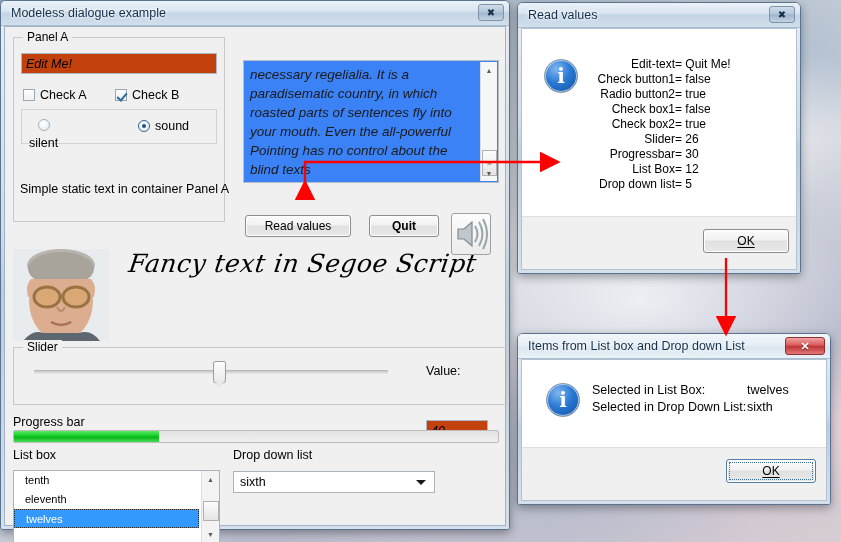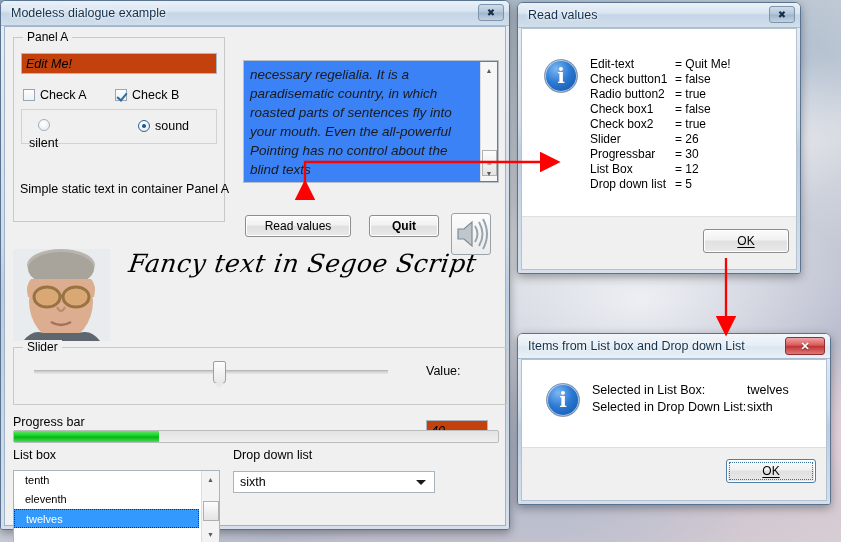--- a/index.html
+++ b/index.html
@@ -589,21 +589,21 @@
 
 <div class="win" id="read-dialog">
   <div class="win-frame">
     <div class="titlebar">
       <div class="title-text">Read values</div>
       <div class="close-btn">✖</div>
     </div>
     <div class="client">
       <div class="dlg-body">
         <div class="info-icon" style="left:22px; top:30px;"></div>
-        <div class="kv-list" style="left:68px; top:28px;">
+        <div class="kv-list" style="left:68px; top:28px;text-align:right;">
           <div class="kv-row">
             <span class="kv-key">Edit-text</span>
             <span class="kv-val">= Quit Me!</span>
           </div>
           <div class="kv-row">
             <span class="kv-key">Check button1</span>
             <span class="kv-val">= false</span>
           </div>
           <div class="kv-row">
             <span class="kv-key">Radio button2</span>

